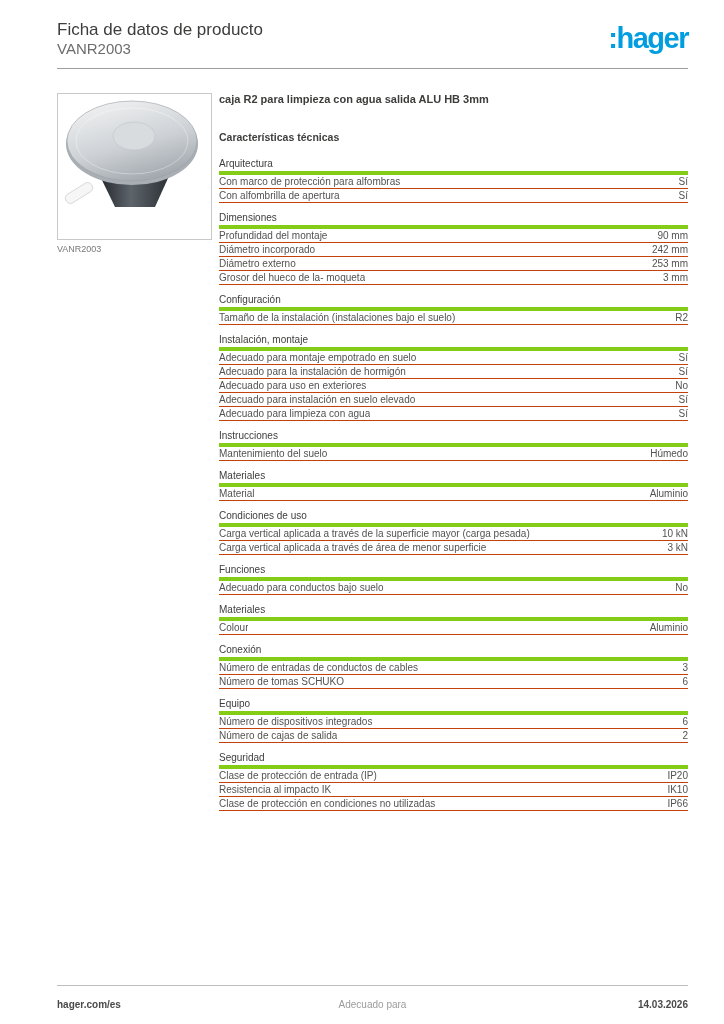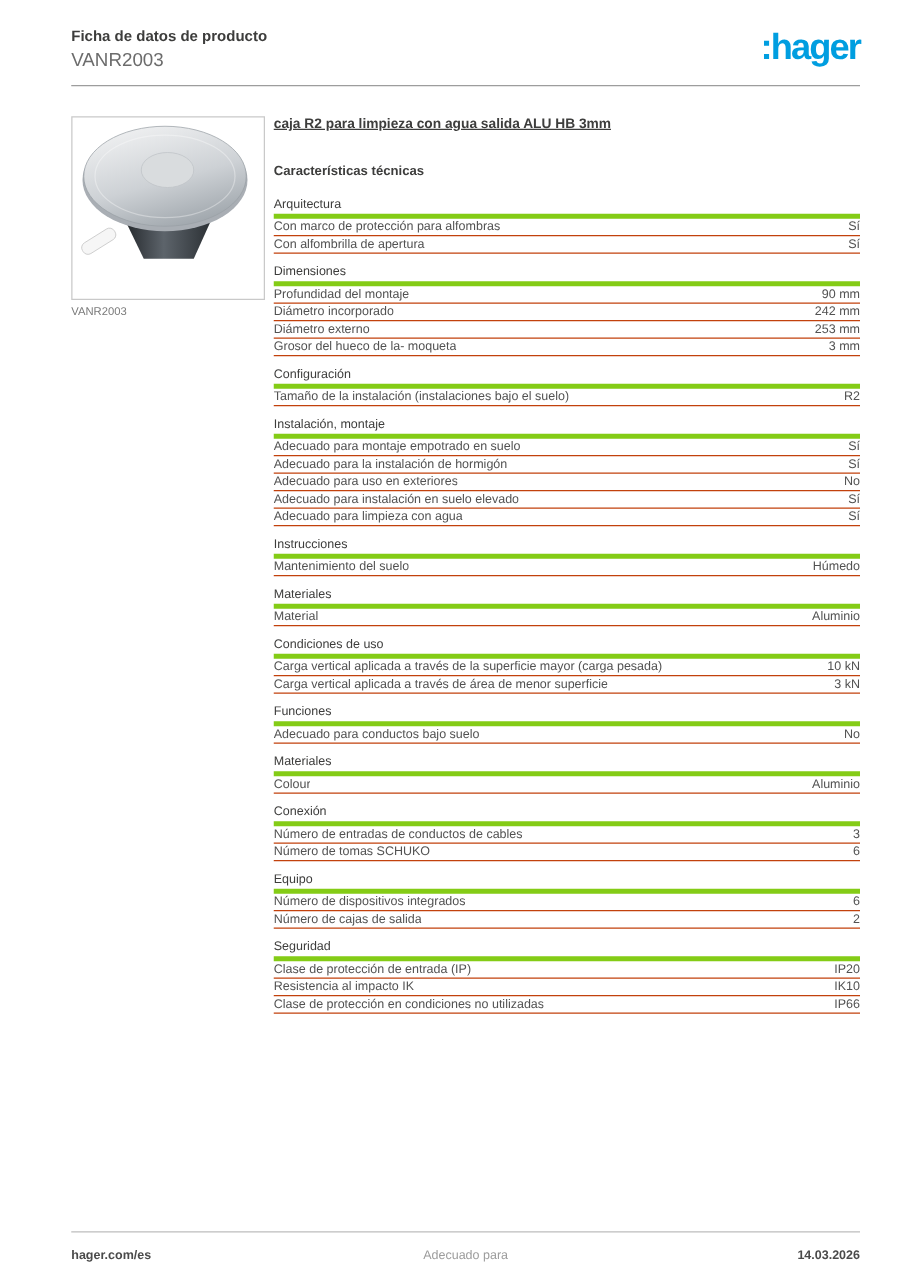--- a/index.html
+++ b/index.html
@@ -8,37 +8,37 @@
     background: #ffffff;
     font-family: "Liberation Sans", sans-serif;
     color: #4b4b4b;
     position: relative;
     overflow: hidden;
   }
   .page { position: absolute; inset: 0; background: #fff; }
 
   
   .header { position: absolute; left: 57px; right: 36px; top: 20px; }
-  .header-title { font-size: 12px; font-weight: bold; color: #3d3d3c; line-height: 19px; }
+  .header-title { font-size: 17px; font-weight: normal; color: #3d3d3c; line-height: 19px; }
   .header-code  { font-size: 15px; color: #6c6c6c; line-height: 18px; margin-top: 1px; }
   .logo {
     position: absolute; right: 0; top: 4px;
     color: #009ee0; font-weight: bold; font-size: 29px;
     letter-spacing: -1.5px; line-height: 1;
   }
   .header-rule { position: absolute; left: 57px; right: 36px; top: 68px; border-top: 1px solid #9d9d9d; }
 
   
   .main { position: absolute; left: 57px; right: 36px; top: 93px; display: flex; align-items: flex-start; }
   .left-col { flex: 0 0 155px; width: 155px; }
   .image-box { width: 153px; height: 145px; border: 1px solid #c9c9c9; background: #fff; overflow: hidden; }
   .caption { margin-top: 4px; font-size: 9px; color: #7a7a7a; }
 
   .right-col { flex: 1; margin-left: 7px; min-width: 0; }
-  .product-title { font-size: 11px; font-weight: bold; color: #3d3d3c; line-height: 13px; text-decoration: underline; }
+  .product-title { font-size: 11px; font-weight: bold; color: #3d3d3c; line-height: 13px; }
   .specs-heading { font-size: 10.5px; font-weight: bold; color: #3d3d3c; line-height: 13px; margin-top: 25px; }
 
   .section { margin-top: 9px; }
   .section:first-child { margin-top: 14px; }
   .section-title {
     font-size: 10px; font-weight: normal; color: #3d3d3c;
     line-height: 11px; padding-bottom: 2px;
     border-bottom: 4px solid #84cc16;
   }
   .spec-row {

